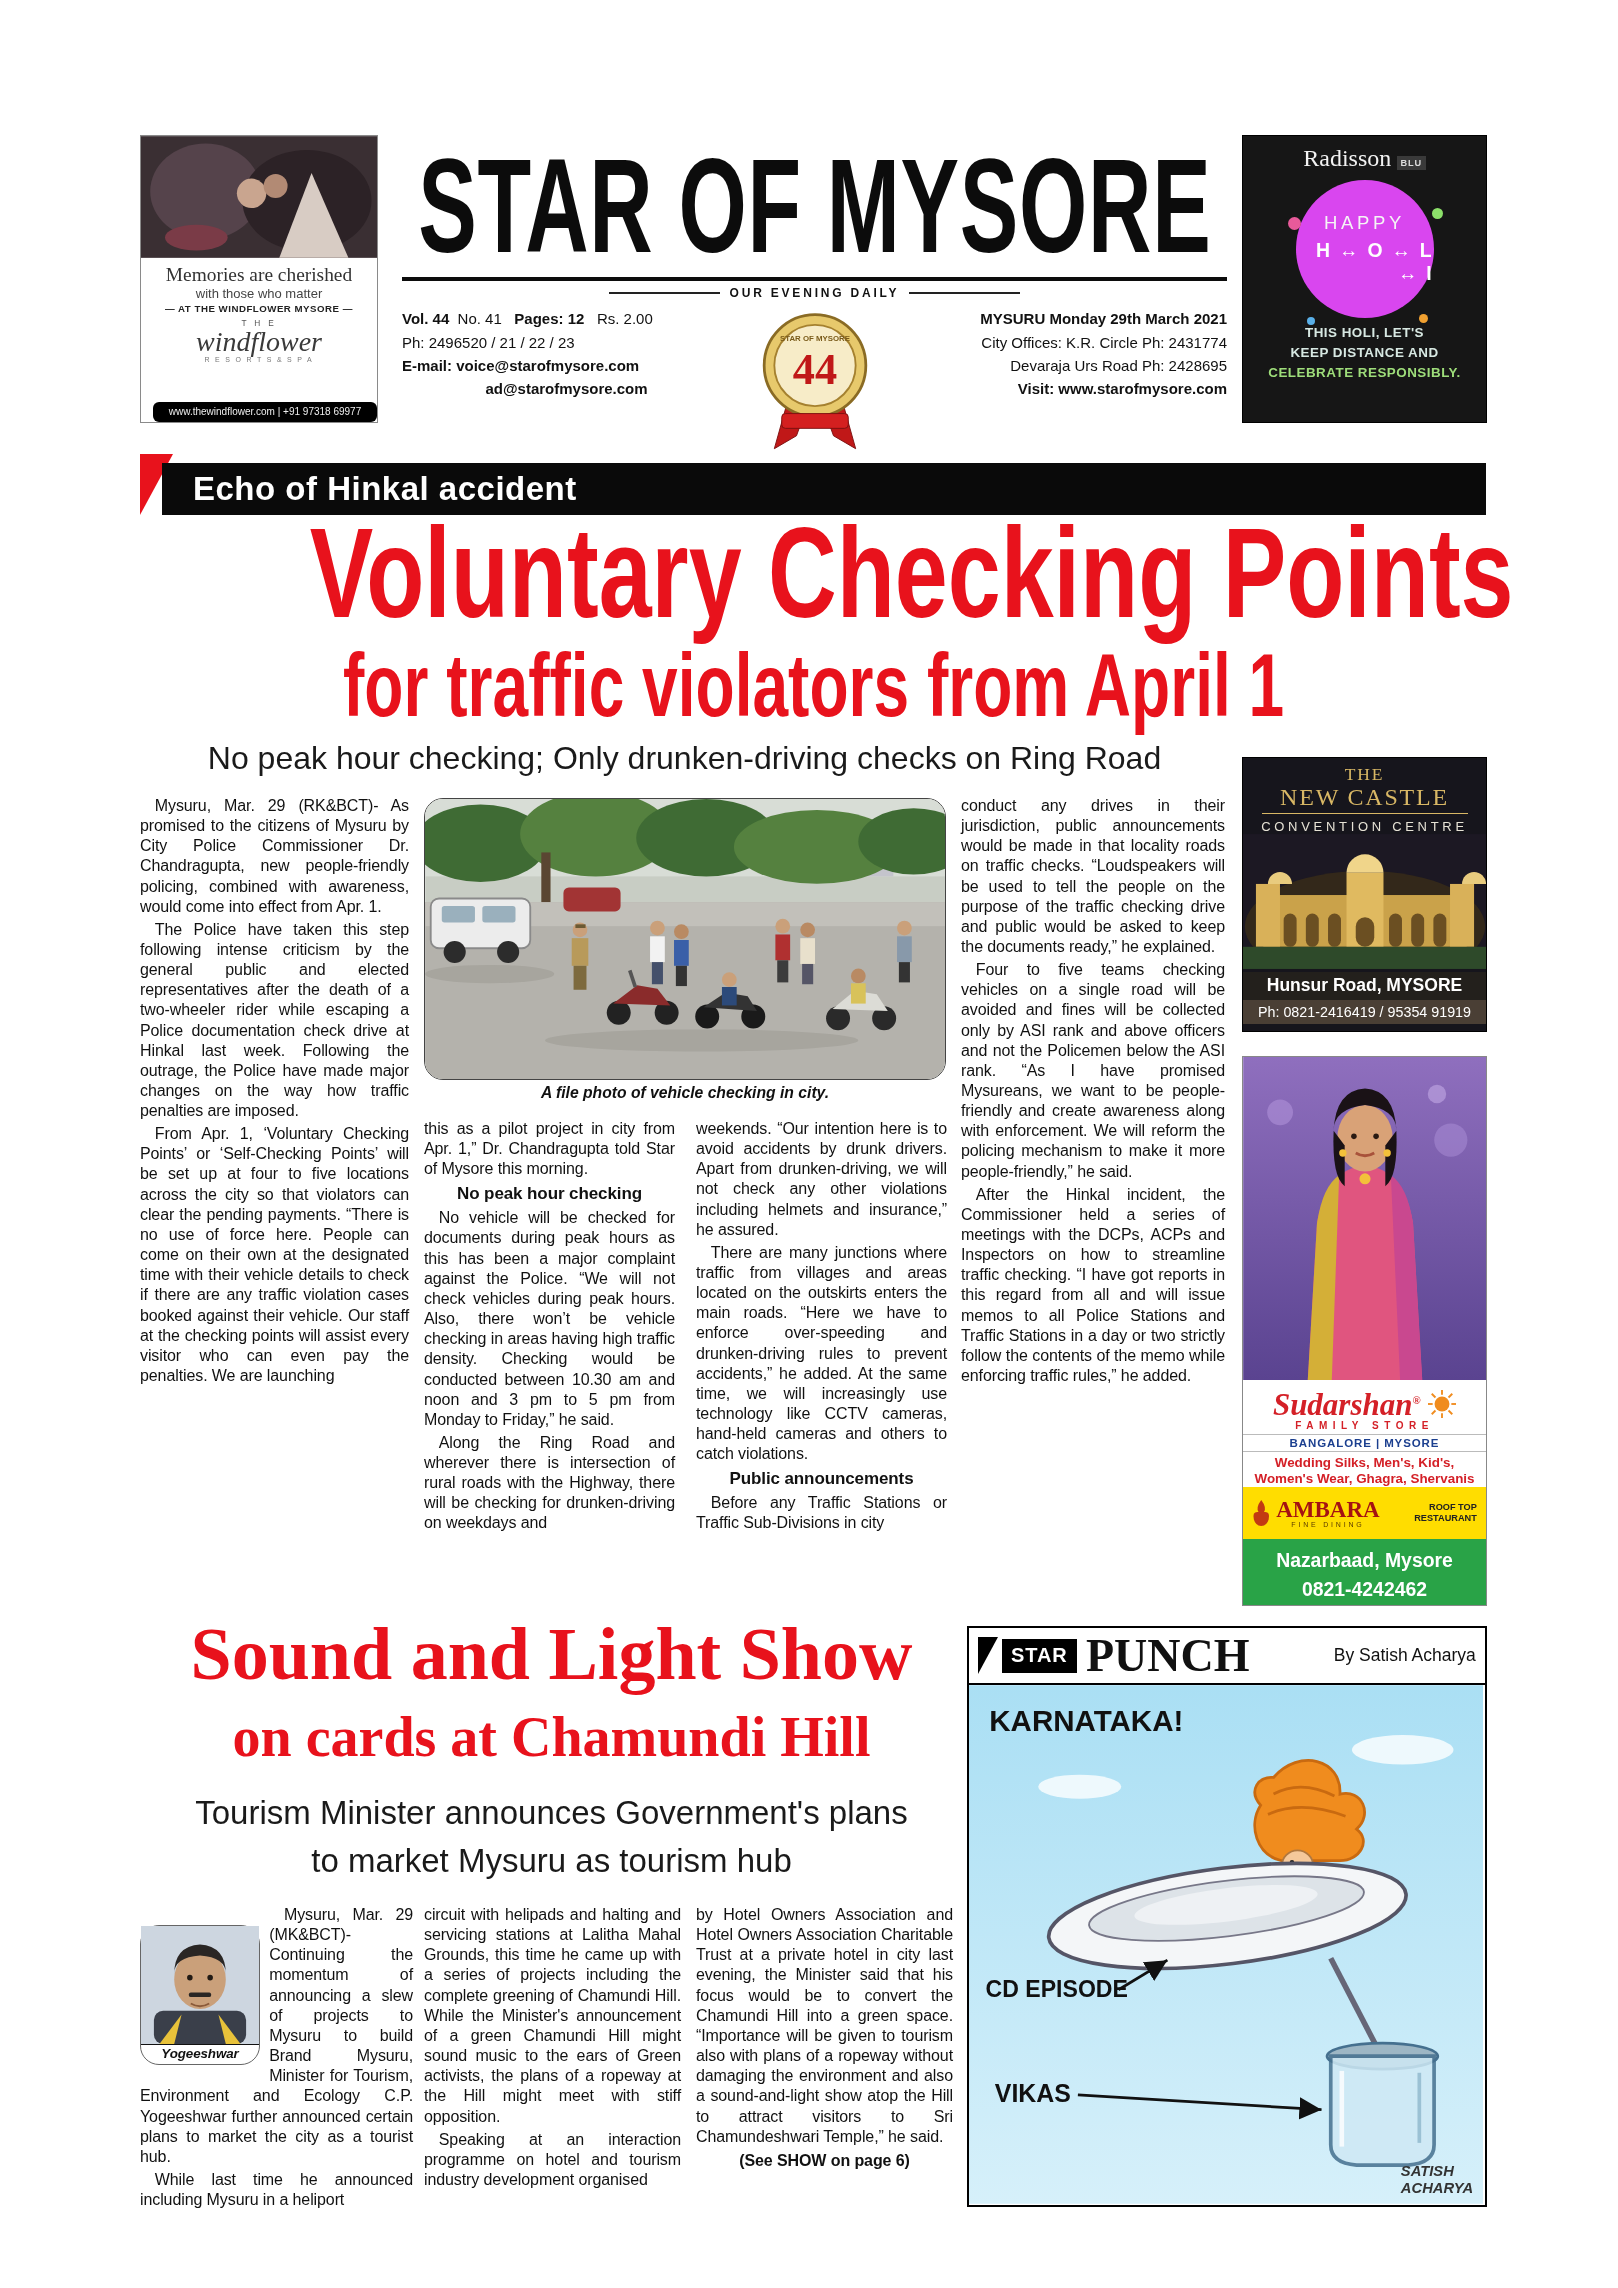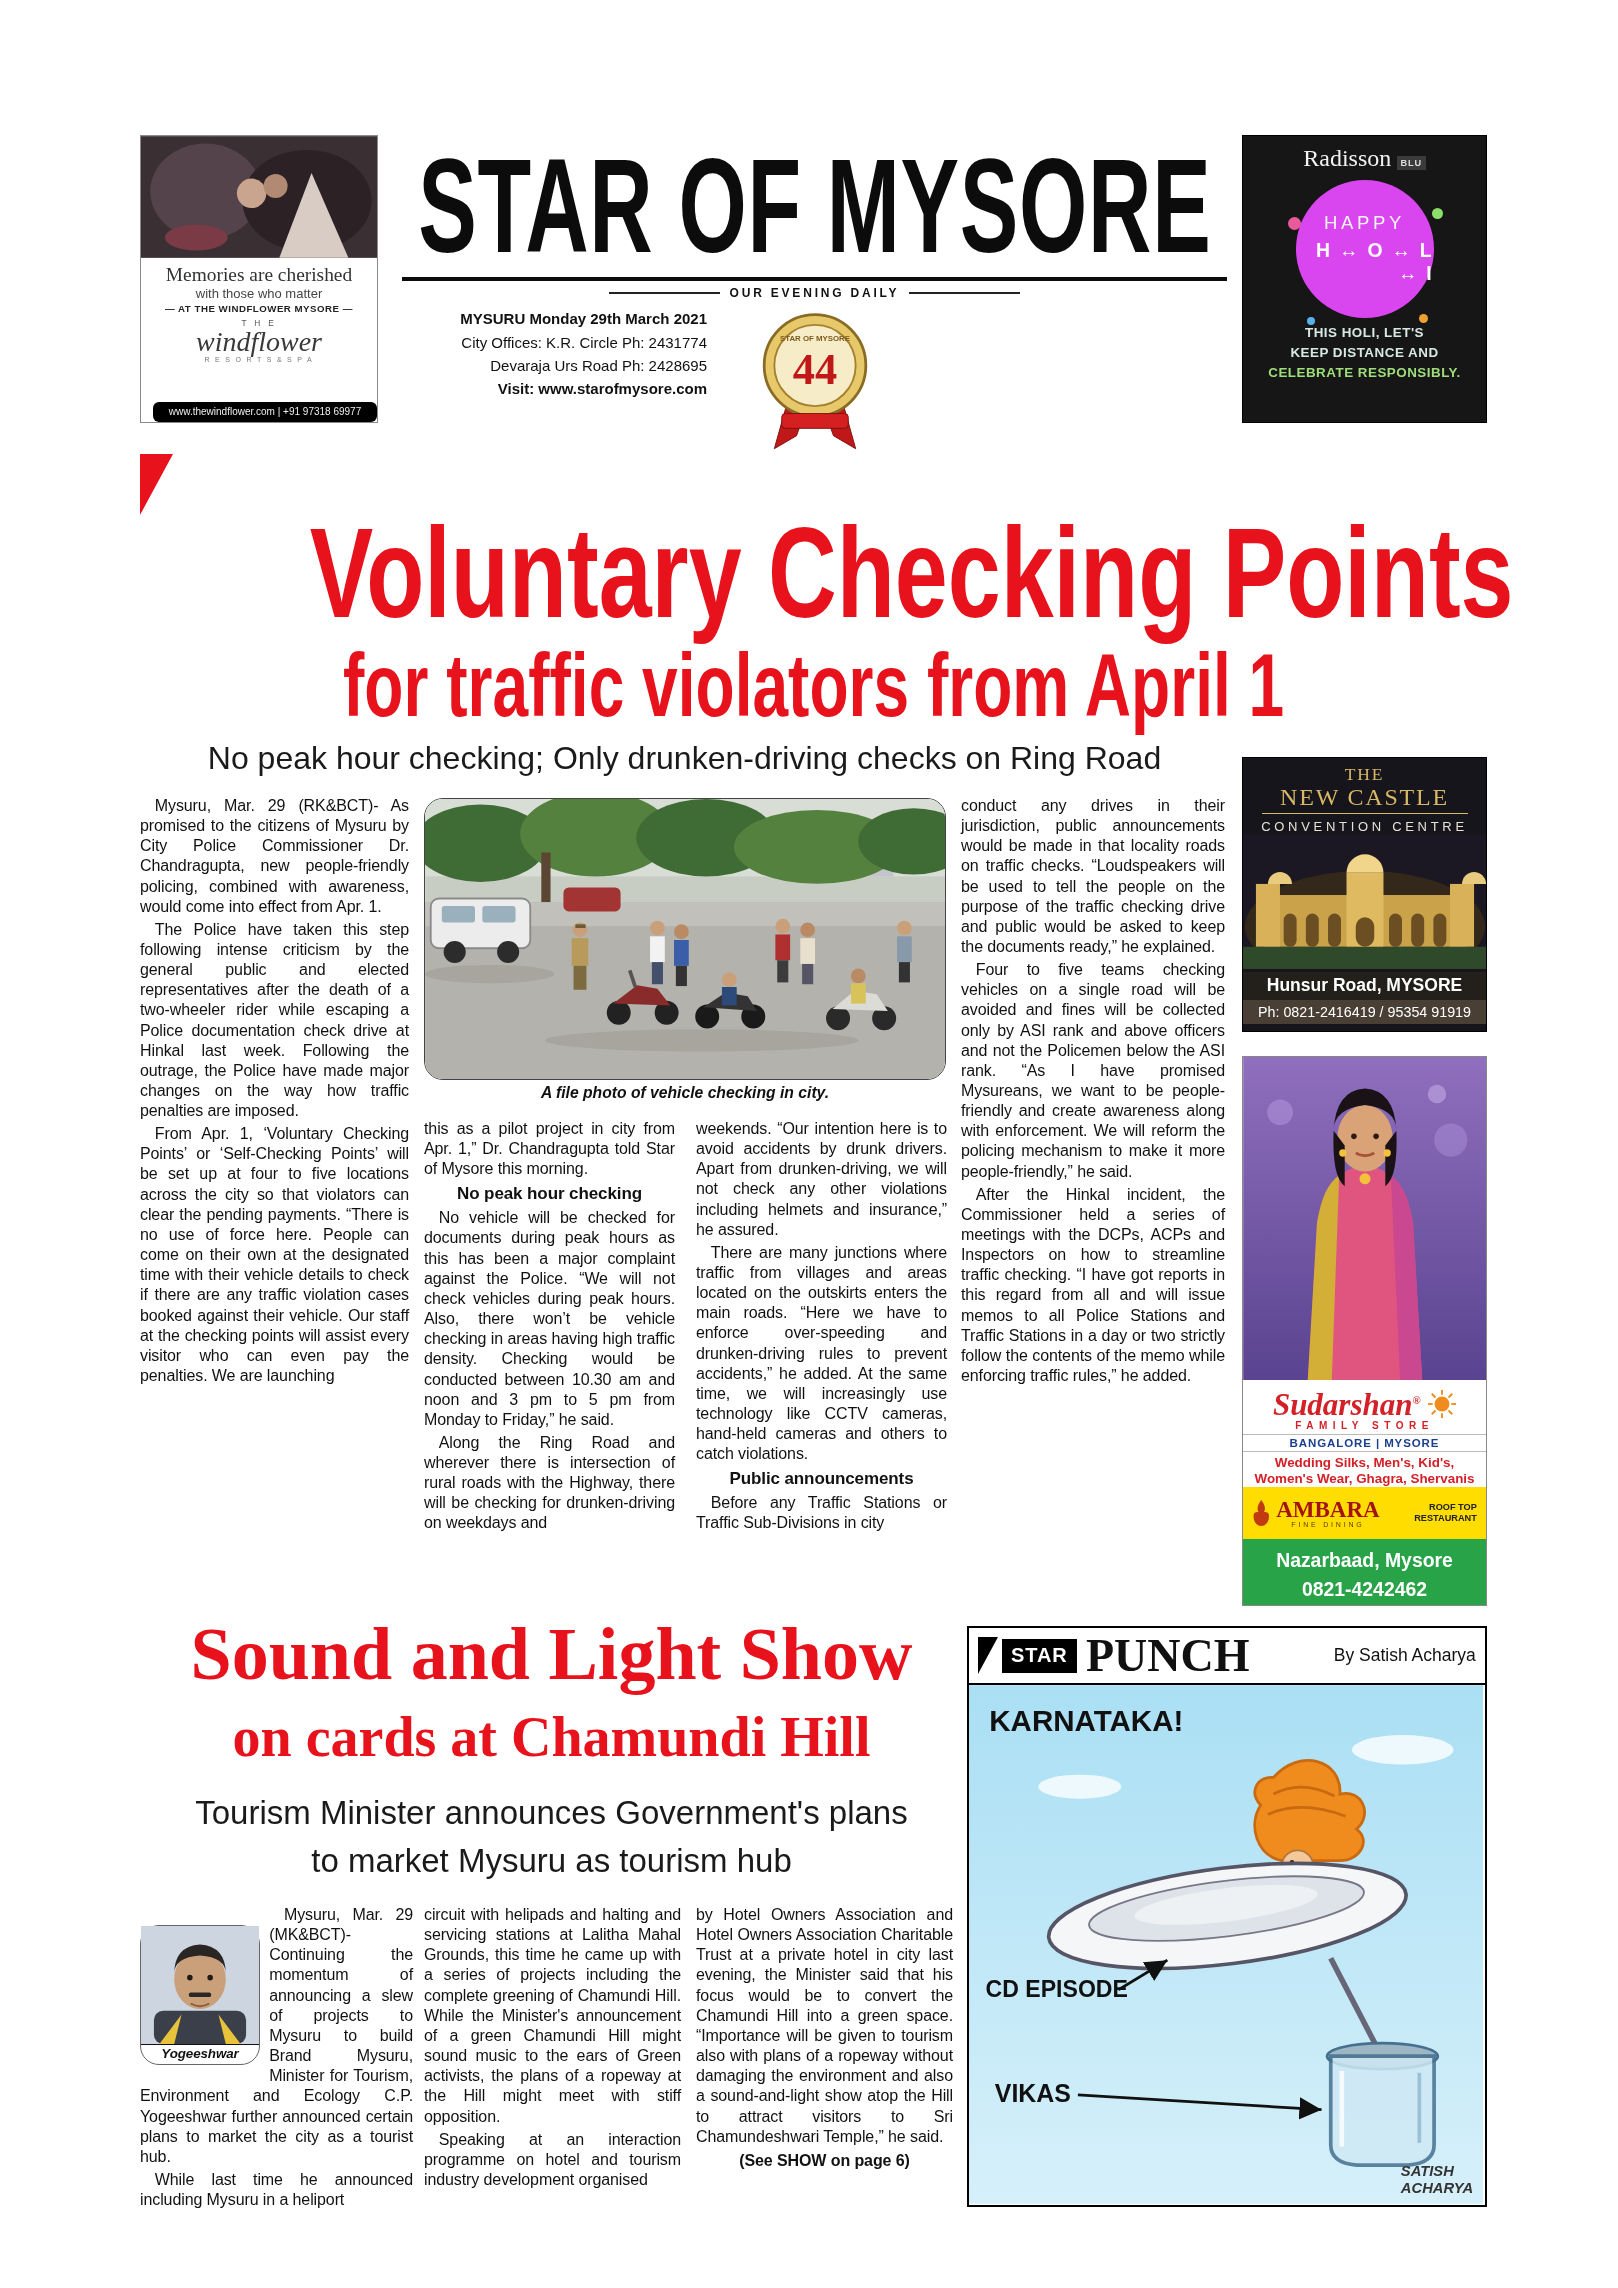--- a/index.html
+++ b/index.html
@@ -160,20 +160,31 @@
     <div class="som-title">
       <span>STAR OF MYSORE</span>
     </div>
     <div class="mast-rule"></div>
     <div class="evening-daily">
       <div class="line"></div>
       <span>OUR EVENING DAILY</span>
       <div class="line"></div>
     </div>
     <div class="mast-info">
+      <div class="left">
+        <div>
+          <span class="b">Vol. 44</span>&nbsp;
+          <span>No. 41</span>&nbsp;&nbsp;
+          <span class="b">Pages: 12</span>&nbsp;&nbsp;
+          <span>Rs. 2.00</span>
+        </div>
+        <div>Ph: 2496520 / 21 / 22 / 23</div>
+        <div class="b">E-mail: voice@starofmysore.com</div>
+        <div class="indent b">ad@starofmysore.com</div>
+      </div>
       <div class="right">
         <div class="b">MYSURU Monday 29th March 2021</div>
         <div>City Offices: K.R. Circle  Ph: 2431774</div>
         <div>Devaraja Urs Road  Ph: 2428695</div>
         <div class="b">Visit: www.starofmysore.com</div>
       </div>
     </div>
     <div class="badge">
       <svg width="122" height="148" viewBox="0 0 132 160">
         <path d="M36 100 L22 150 L46 136 L56 108 Z" fill="#c01818" stroke="#7a0f0f"></path>
@@ -201,20 +212,23 @@
       <div class="holi-word">H ↔ O ↔ L ↔ I</div>
     </div>
     <div class="rad-msg">
       <div>THIS HOLI, LET'S</div>
       <div>KEEP DISTANCE AND</div>
       <div class="green">CELEBRATE RESPONSIBLY.</div>
     </div>
   </div>
 
   <div class="kicker-flag"></div>
+  <div class="kicker-bar">
+    <span>Echo of Hinkal accident</span>
+  </div>
   <div class="headline1"><span>Voluntary Checking Points</span></div>
   <div class="headline2"><span>for traffic violators from April 1</span></div>
   <div class="deck">No peak hour checking; Only drunken-driving checks on Ring Road</div>
 
   <div class="lead-area">
     <div class="body-col lead-col1">
         <p>Mysuru, Mar. 29 (RK&amp;BCT)- As promised to the citizens of Mysuru by City Police Commissioner Dr. Chandragupta, new people-friendly policing, combined with awareness, would come into effect from Apr. 1.</p>
         <p>The Police have taken this step following intense criticism by the general public and elected representatives after the death of a two-wheeler rider while escaping a Police documentation check drive at Hinkal last week. Following the outrage, the Police have made major changes on the way how traffic penalties are imposed.</p>
         <p>From Apr. 1, ‘Voluntary Checking Points’ or ‘Self-Checking Points’ will be set up at four to five locations across the city so that violators can clear the pending payments. “There is no use of force here. People can come on their own at the designated time with their vehicle details to check if there are any traffic violation cases booked against their vehicle. Our staff at the checking points will assist every visitor who can even pay the penalties. We are launching</p>
       </div>

